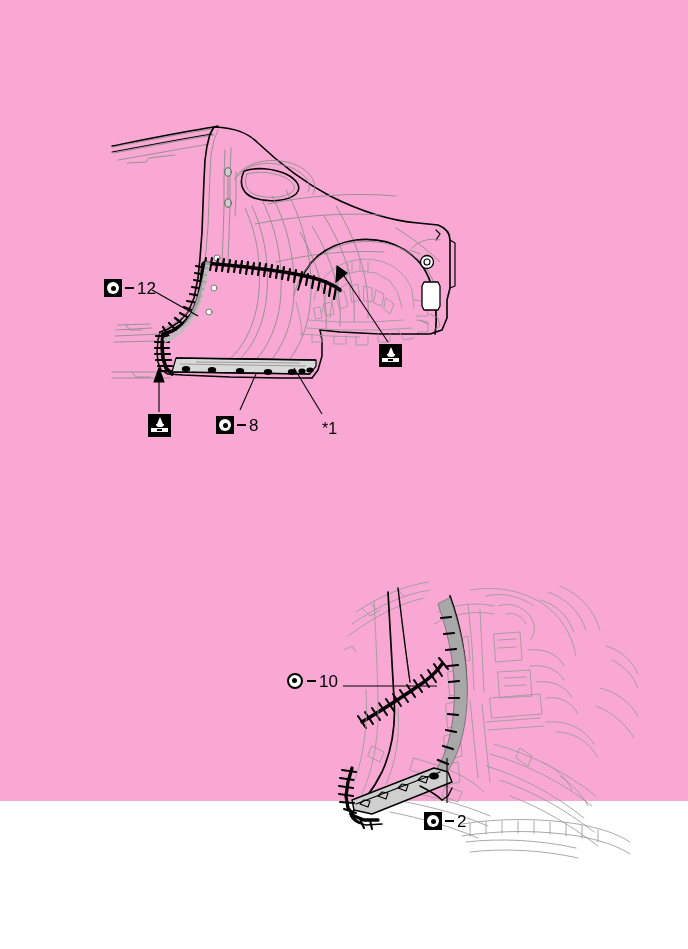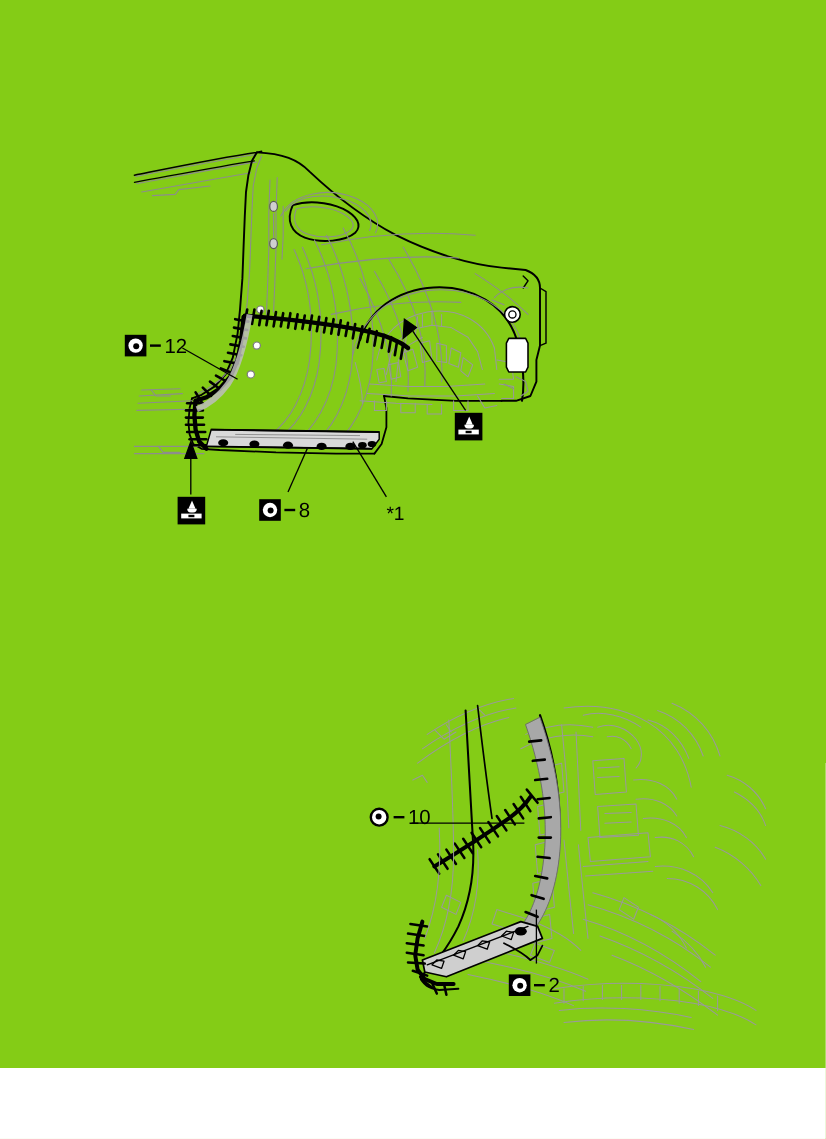--- a/index.html
+++ b/index.html
@@ -13,22 +13,22 @@
     height: 949px;
     position: relative;
     font-family: "Liberation Sans", sans-serif;
     overflow: hidden;
     -webkit-font-smoothing: antialiased;
   }
   .page {
     position: absolute;
     left: 0; top: 0;
     width: 688px;
-    height: 890px;
-    background: #84cc16;
+    height: 801px;
+    background: #f9a8d4;
   }
   .figure {
     position: absolute;
     left: 0;
     width: 688px;
   }
   #figure-upper { top: 0px; height: 500px; }
   #figure-lower { top: 500px; height: 449px; }
   .figure svg {
     display: block;
@@ -579,21 +579,21 @@
       </g>
     </svg>
 
     <svg class="overlay" viewBox="0 0 688 449" width="688" height="449" style="height:449px;">
       <g stroke="#000" stroke-width="1.1" fill="none">
         <line x1="343" y1="186" x2="437" y2="186"></line>
         <line x1="447" y1="303" x2="447" y2="258"></line>
       </g>
     </svg>
 
-    <div class="callout" id="c10" style="left:307px; top:172px;">
+    <div class="callout" id="c10" style="left:286px; top:172px;">
       <span class="icon-weld-circle"></span>
       <span class="cal-dash"></span>
       <span class="cal-num">10</span>
     </div>
 
     <div class="callout" id="c2" style="left:424px; top:312px;">
       <span class="icon-weld-square"></span>
       <span class="cal-dash"></span>
       <span class="cal-num">2</span>
     </div>

